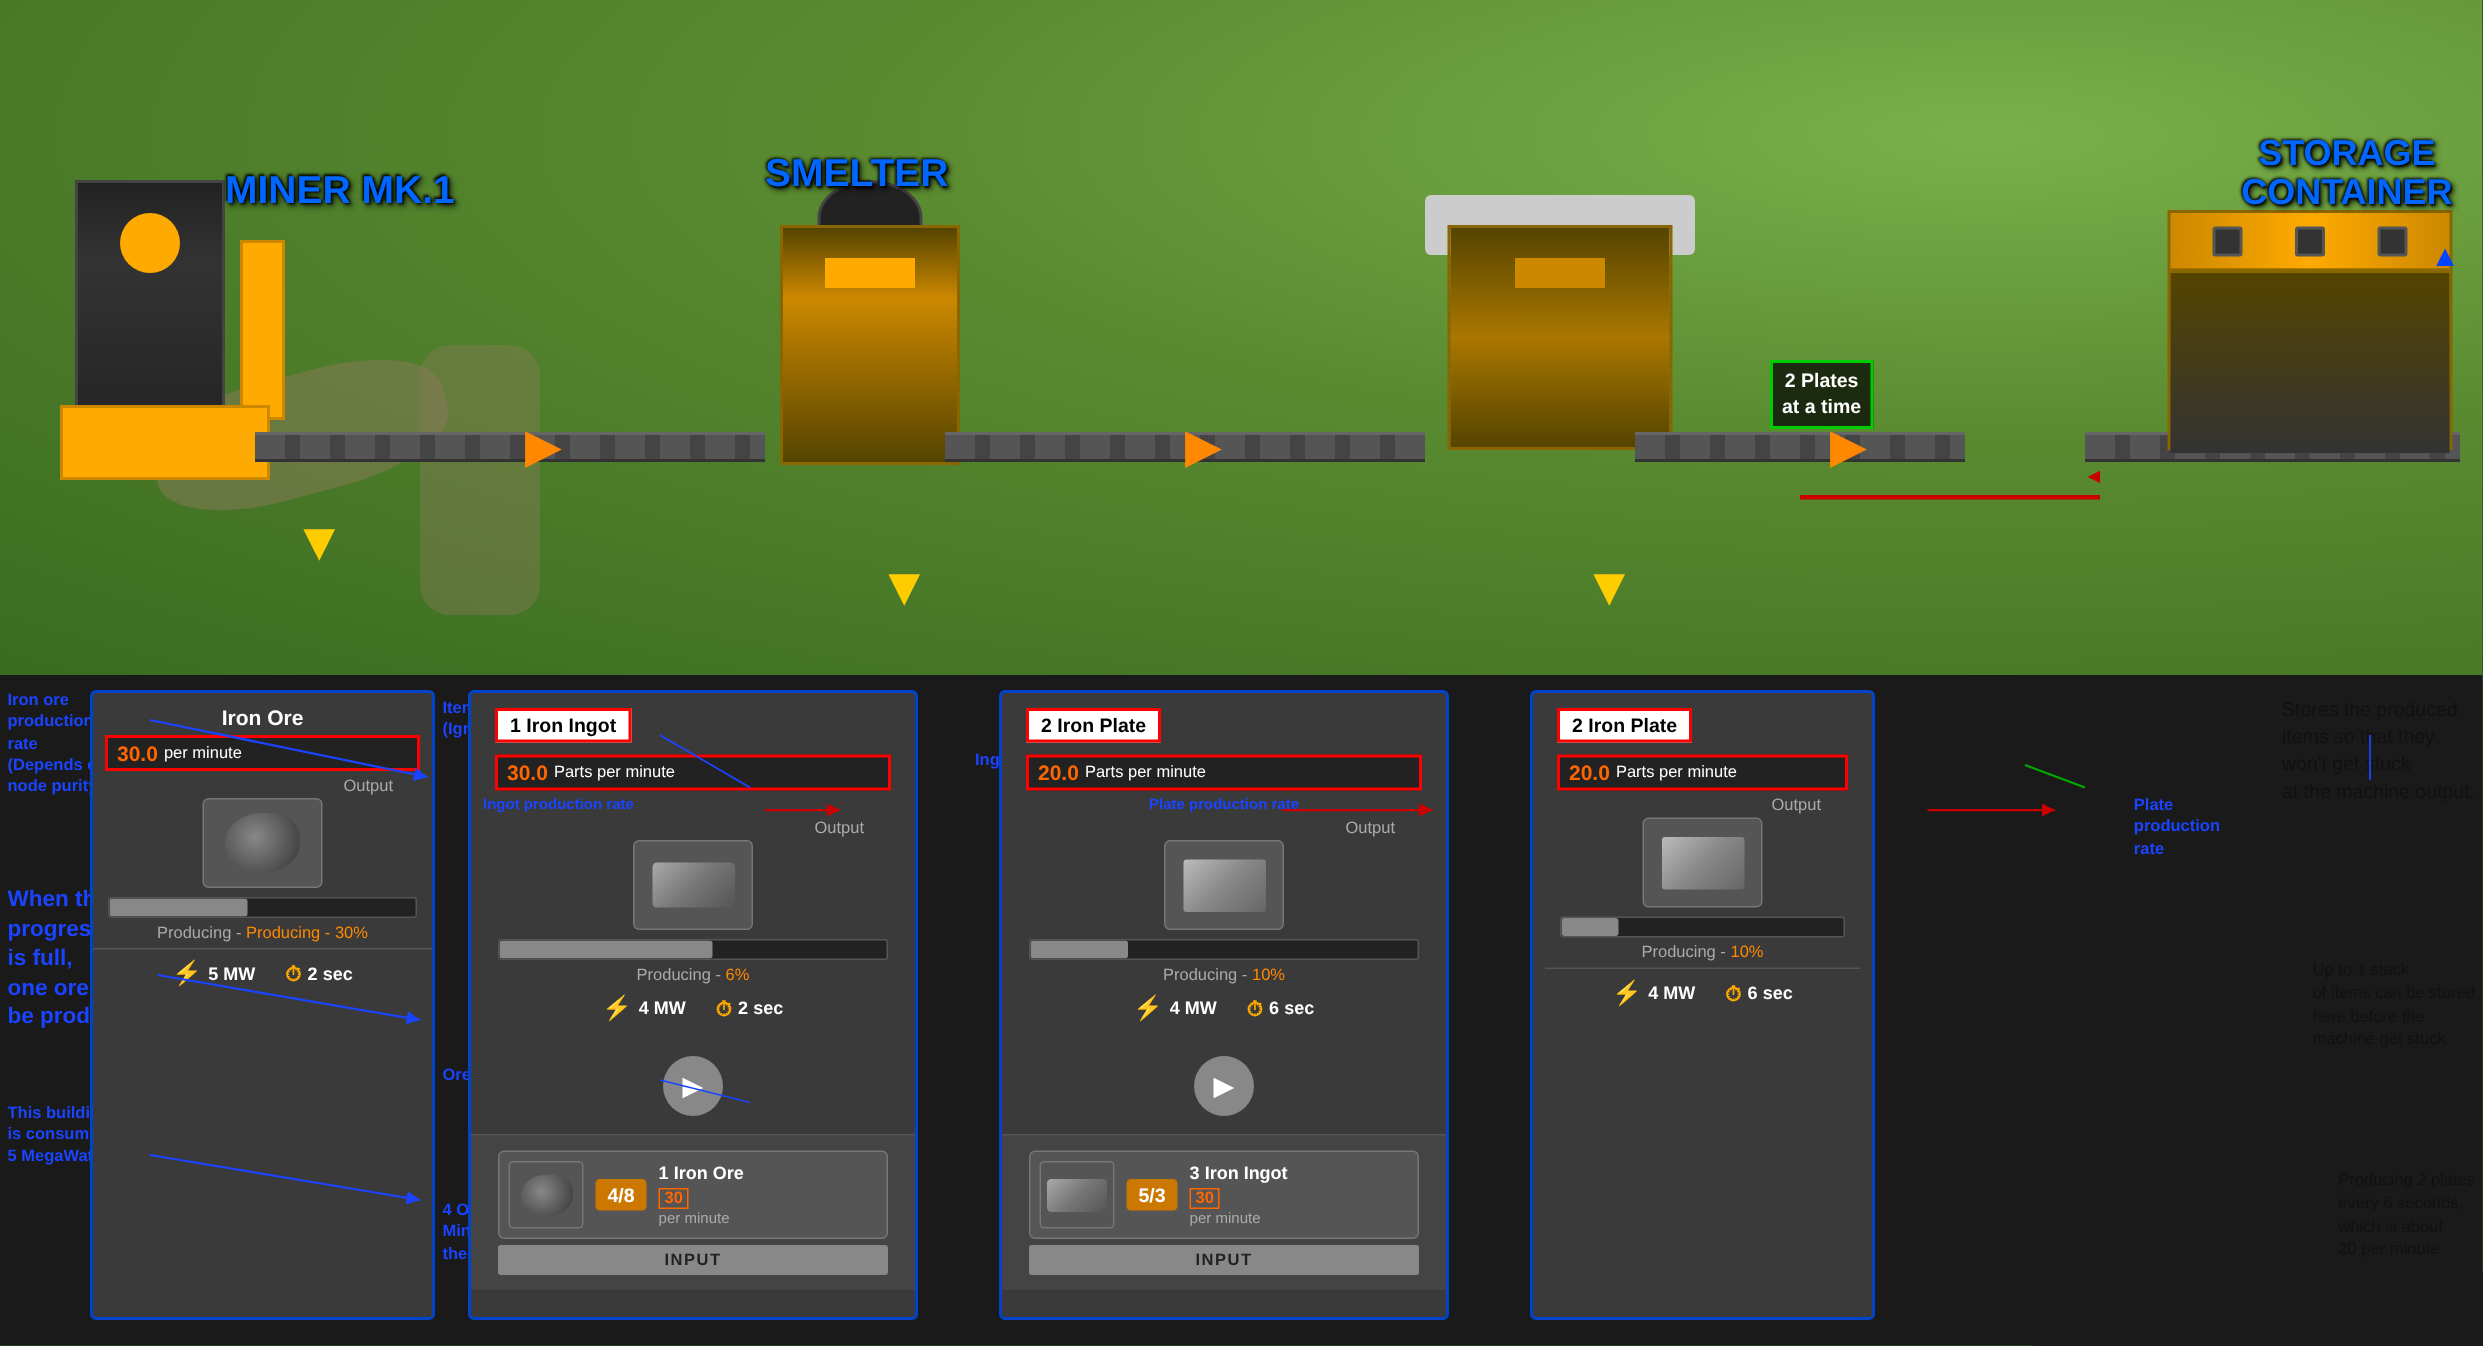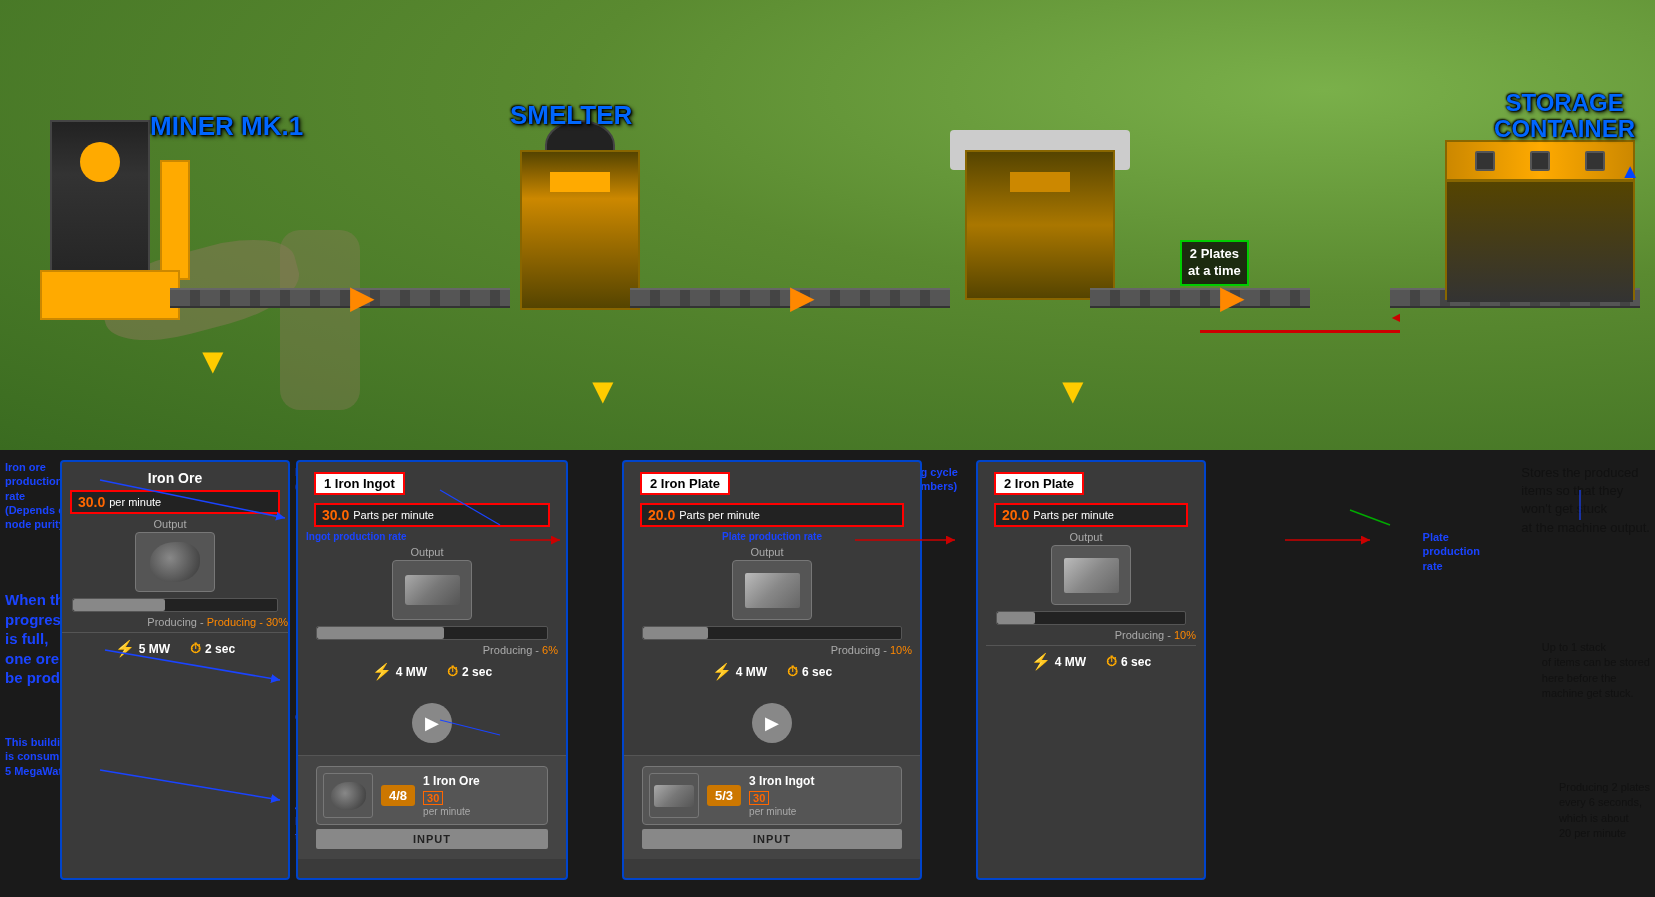--- a/index.html
+++ b/index.html
@@ -91,23 +91,23 @@
       flex-shrink: 0;
     }
 
     .card-miner {
       width: 230px;
       height: 420px;
       margin-left: 55px;
     }
 
     .card-smelter {
-      width: 272px;
+      width: 300px;
       height: 420px;
-      margin-left: 2px;
+      margin-left: 18px;
     }
 
     .card-constructor {
       width: 300px;
       height: 420px;
       margin-left: 50px;
     }
 
     .card-storage {
       width: 230px;
@@ -143,22 +143,22 @@
     }
 
     .rate-label {
       color: white;
       font-size: 11px;
     }
 
     .card-output-label {
       color: #aaa;
       font-size: 11px;
-      text-align: center;
-      padding-right: 10px;
+      text-align: right;
+      padding-right: 26px;
       margin-bottom: 2px;
     }
 
     .card-item-icon {
       width: 80px;
       height: 60px;
       background: #555;
       border: 1px solid #777;
       margin: 0 auto 6px;
       display: flex;
@@ -202,21 +202,21 @@
 
     .progress-bar-fill {
       height: 100%;
       background: #888;
       border-radius: 2px;
     }
 
     .producing-text {
       color: #aaa;
       font-size: 11px;
-      text-align: right;
+      text-align: center;
       margin: 3px 0;
     }
 
     .producing-percent {
       color: #ff8800;
     }
 
     .stats-row {
       display: flex;
       justify-content: center;

